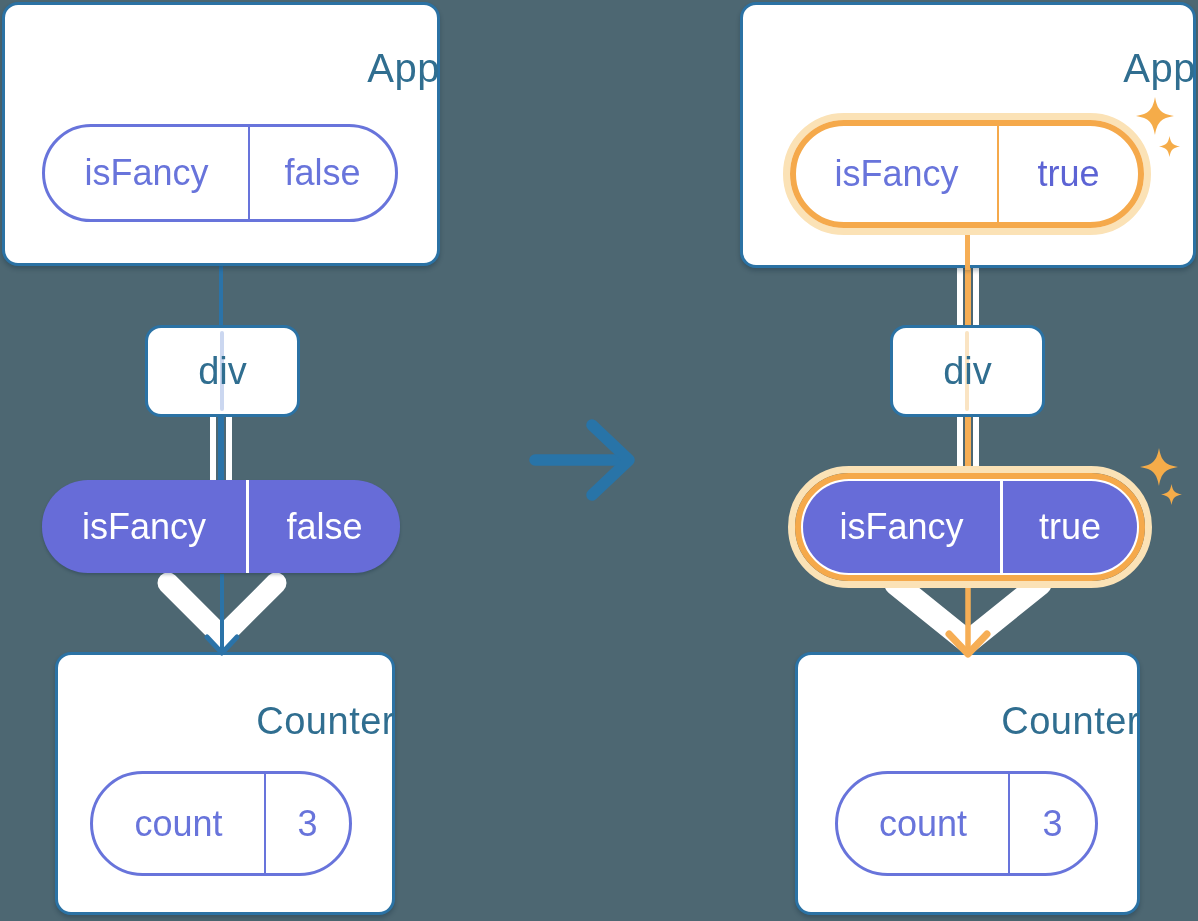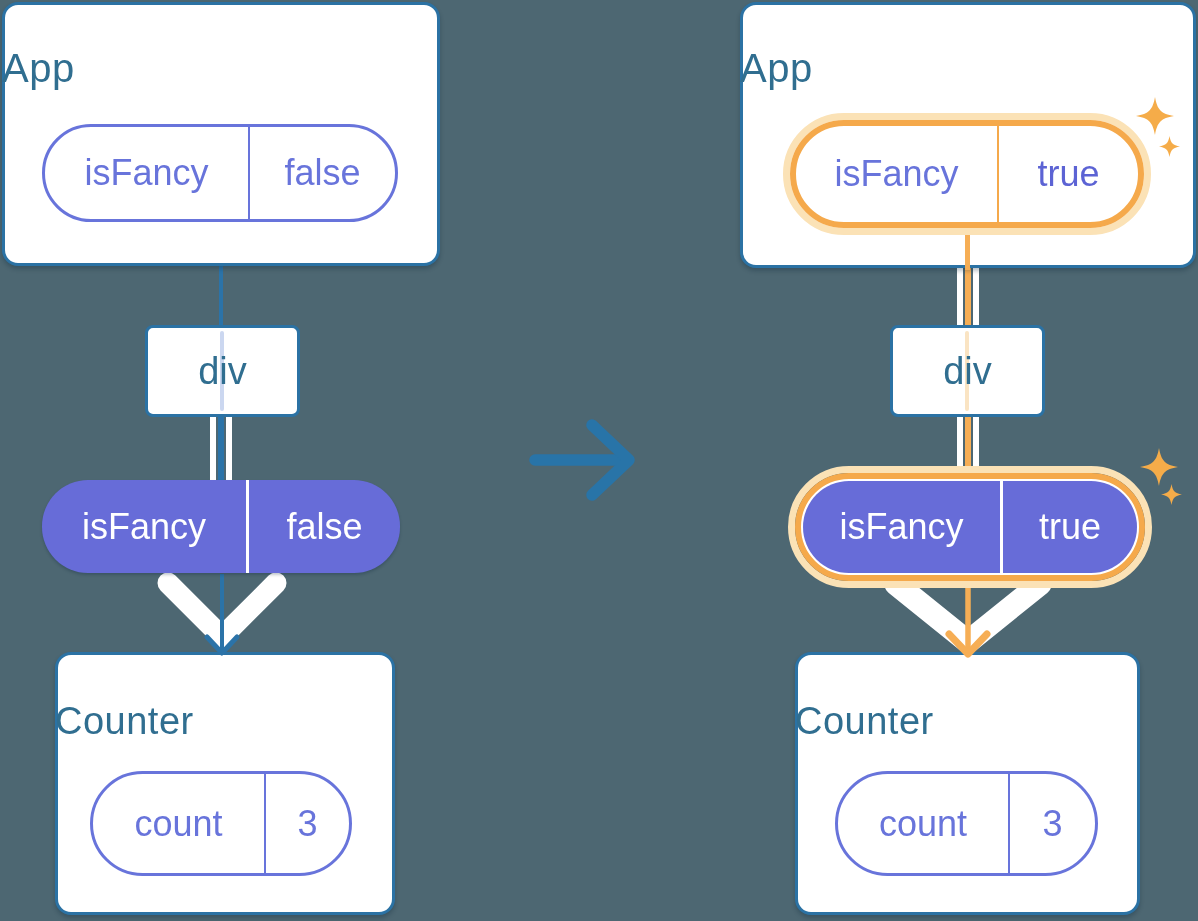--- a/index.html
+++ b/index.html
@@ -2,21 +2,21 @@
 <html><head>
 <meta charset="utf-8">
 <style>
   html,body{margin:0;padding:0;}
   body{font-family:"Liberation Sans","DejaVu Sans",sans-serif;}
   .canvas{position:relative;width:1198px;height:921px;background:#4D6772;overflow:hidden;}
 
   
   .card{position:absolute;background:#fff;border:3px solid #2B72A4;border-radius:16px;
         box-shadow:0 3px 4px rgba(10,35,55,.28);z-index:2;box-sizing:border-box;}
-  .card-title{position:absolute;text-align:left;font-size:40px;font-weight:500;
+  .card-title{position:absolute;text-align:right;font-size:40px;font-weight:500;
         color:#306E90;z-index:6;letter-spacing:.5px;}
 
   
   .pill-outline{position:absolute;display:flex;align-items:stretch;background:#fff;
         border:3px solid #6874DB;border-radius:60px;z-index:5;box-sizing:border-box;}
   .pill-outline .cell{display:flex;align-items:center;justify-content:center;
         font-size:36px;color:#6874DB;}
   .pill-outline .sep{width:2px;background:#6874DB;}
 
   
@@ -36,21 +36,21 @@
         border-radius:46px;overflow:hidden;}
   .hl .cell{display:flex;align-items:center;justify-content:center;font-size:36px;}
   .hl-white .cell{color:#6874DB;}
   .hl-white .sep{width:2px;background:#F5A94B;}
   .hl-purple .cell{color:#fff;}
   .hl-purple .sep{width:3px;background:#fff;}
   .bold-val{font-weight:400;}
   .hl-white .bold-val{color:#5C63D4;}
 
   
-  .divbox{position:absolute;background:#fff;border:3px solid #2B72A4;border-radius:8px;
+  .divbox{position:absolute;background:#fff;border:3px solid #2B72A4;border-radius:16px;
         z-index:2;box-sizing:border-box;}
   .divbox .lbl{position:absolute;inset:0;display:flex;align-items:center;justify-content:center;
         font-size:38px;font-weight:500;color:#306E90;z-index:3;}
   .pass-line{position:absolute;width:4px;z-index:2;border-radius:2px;}
 
   
   .line{position:absolute;z-index:1;}
   .tri{position:absolute;width:22px;z-index:1;}
   .tri i{position:absolute;top:0;bottom:0;width:6px;}
   .tri .l{left:0;background:#fff;}

